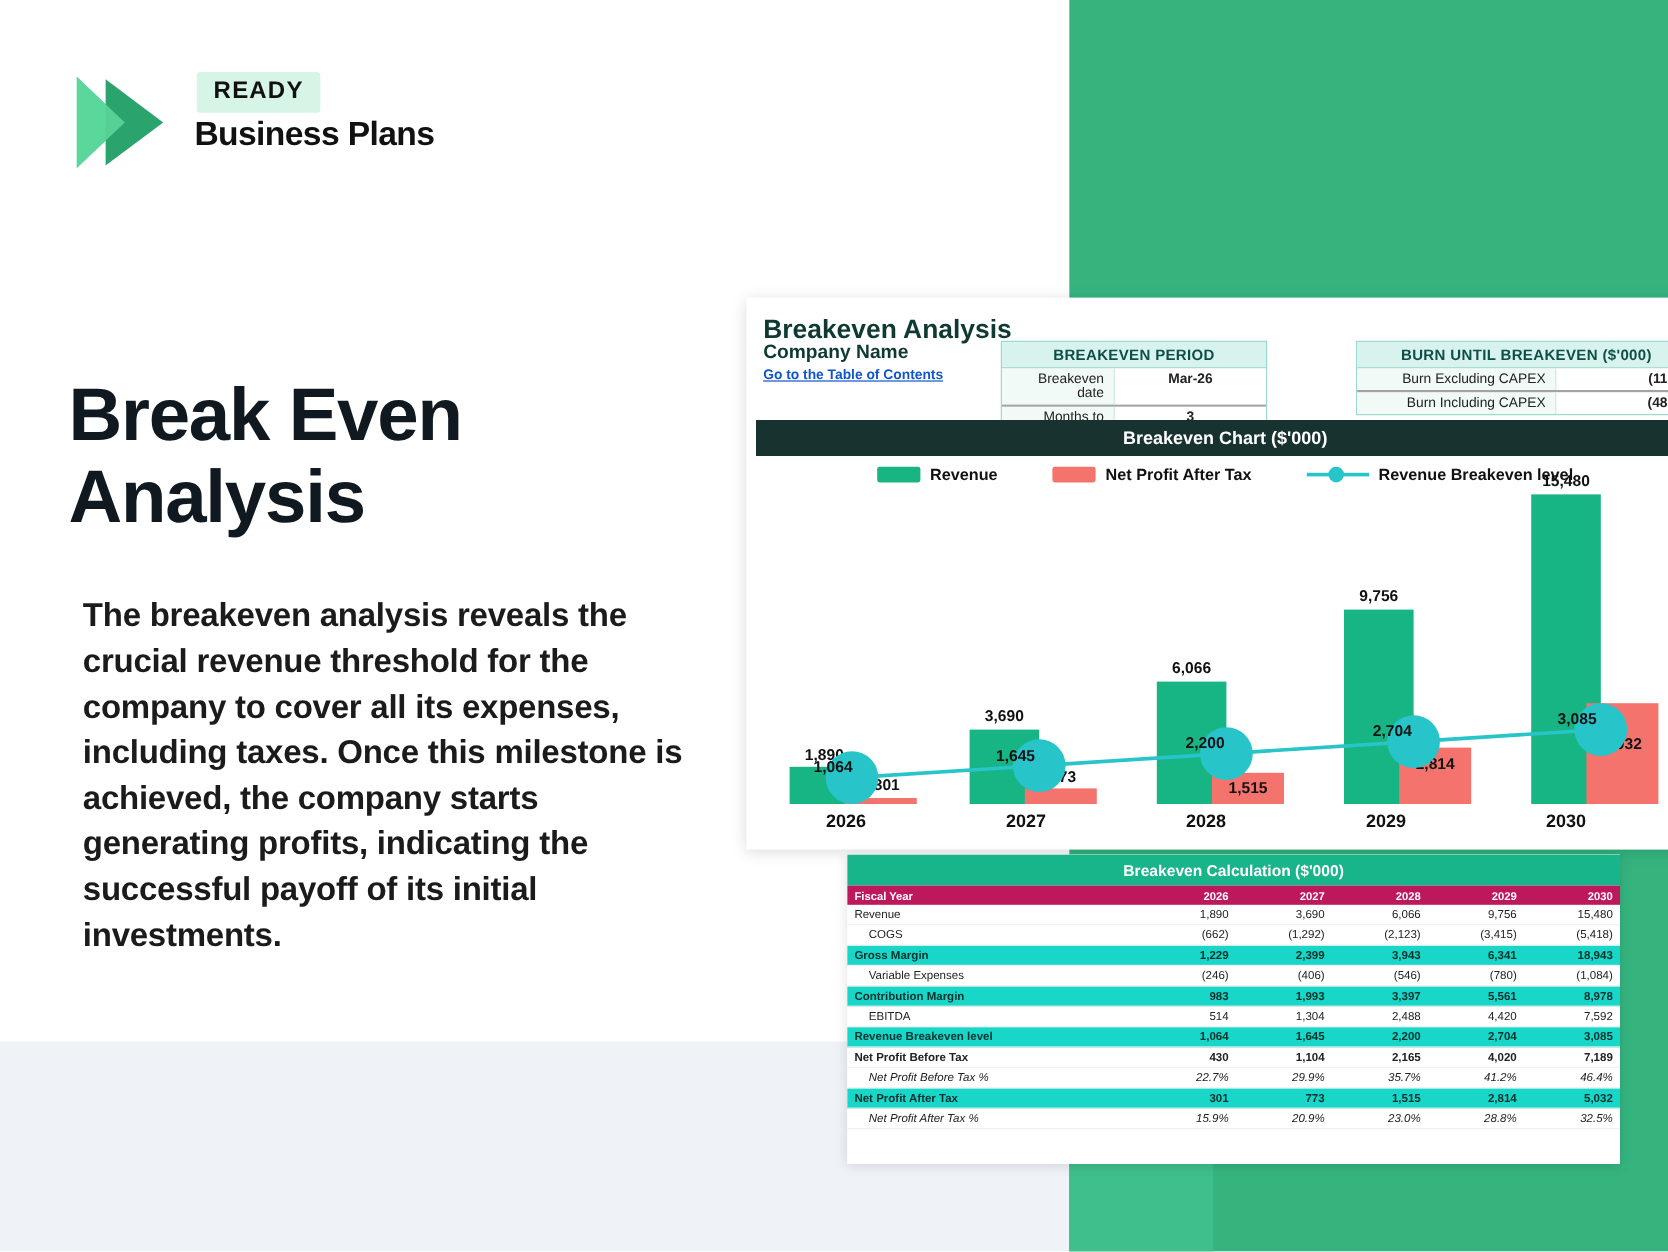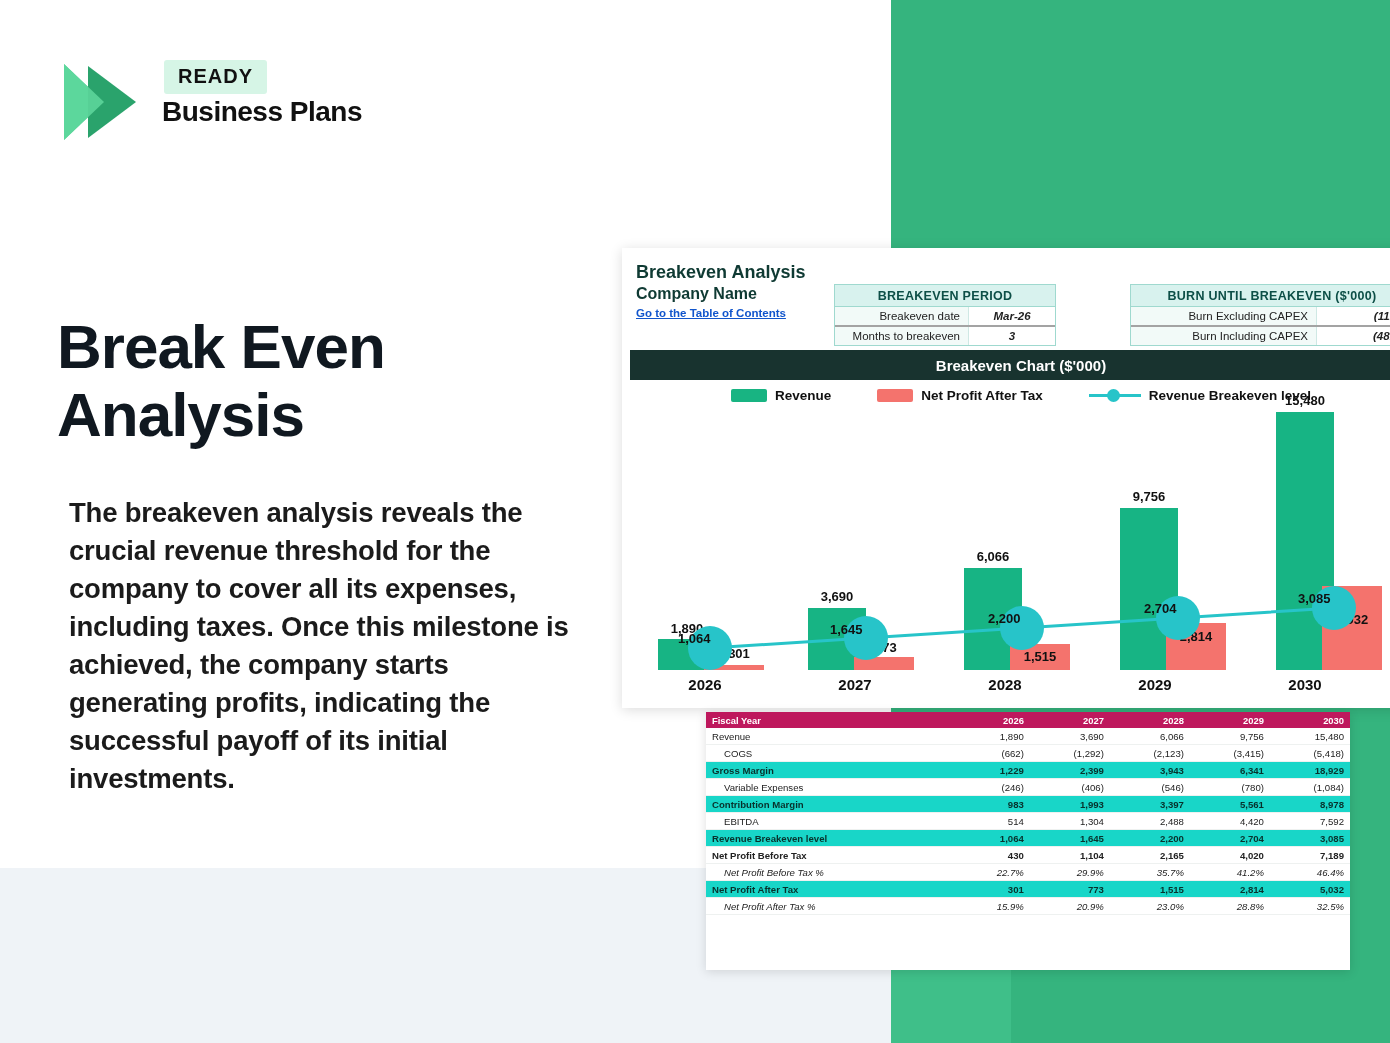--- a/index.html
+++ b/index.html
@@ -33,33 +33,33 @@
   .body-copy{
     position:absolute;left:57px;top:494px;width:505px;
     font-size:27.5px;line-height:38px;font-weight:bold;color:#1b1b1b;letter-spacing:-0.2px;margin-left:12px;
   }
 
   
   .sheet{
     position:absolute;left:622px;top:248px;width:790px;height:460px;background:#ffffff;
     box-shadow:0 2px 12px rgba(0,0,0,.14);overflow:hidden;
   }
-  .sheet-title{position:absolute;left:14px;top:14px;font-size:18px;font-weight:bold;color:#0f3a33;}
+  .sheet-title{position:absolute;left:14px;top:14px;font-size:22px;font-weight:bold;color:#0f3a33;}
   .sheet-sub{position:absolute;left:14px;top:37px;font-size:16px;font-weight:bold;color:#0f3a33;}
   .sheet-link{position:absolute;left:14px;top:59px;font-size:11.5px;color:#1155cc;text-decoration:underline;font-weight:bold;}
 
   .kpi{position:absolute;border:1px solid #9fd9cf;background:#eaf8f5;}
   .kpi-head{
     text-align:center;font-size:12.5px;font-weight:bold;color:#0d4f47;
     background:#d8f2ee;border-bottom:1px solid #9fd9cf;padding:4px 0 3px 0;letter-spacing:.3px;
   }
   .kpi-row{display:flex;font-size:11.5px;color:#222;border-bottom:2px solid #a3a3a3;}
   .kpi-row:last-child{border-bottom:none;}
   .kpi-label{flex:1;text-align:right;padding:3px 8px 3px 6px;background:#f2faf8;}
-  .kpi-val{width:86px;text-align:center;font-weight:bold;padding:3px 0;background:#ffffff;border-left:1px solid #cfe8e4;font-style:italic;}
+  .kpi-val{width:86px;text-align:center;font-weight:bold;padding:3px 20px;background:#ffffff;border-left:1px solid #cfe8e4;}
   .kpi-val.right{text-align:right;padding-right:10px;}
 
   .kpi1{left:834px;top:284px;width:220px;}
   .kpi2{left:1130px;top:284px;width:282px;}
 
   .chart-band{
     position:absolute;left:630px;top:350px;width:782px;height:30px;background:#18332f;color:#fff;
     font-size:15px;font-weight:bold;display:flex;align-items:center;justify-content:center;
   }
   .legend{position:absolute;left:630px;top:382px;width:782px;height:26px;display:flex;align-items:center;justify-content:center;gap:46px;font-size:13.5px;font-weight:bold;color:#111;}
@@ -233,20 +233,21 @@
 
 <div class="xaxis">
   <div class="xtick">2026</div>
   <div class="xtick">2027</div>
   <div class="xtick">2028</div>
   <div class="xtick">2029</div>
   <div class="xtick">2030</div>
 </div>
 
 <div class="tbl-card">
+  <div class="tbl-band">Breakeven Calculation ($'000)</div>
   <table class="calc">
     <thead>
       <tr>
         <th class="first" style="width:36%">Fiscal Year</th>
         <th>2026</th>
         <th>2027</th>
         <th>2028</th>
         <th>2029</th>
         <th>2030</th>
       </tr>
@@ -267,21 +268,21 @@
           <td>(2,123)</td>
           <td>(3,415)</td>
           <td>(5,418)</td>
         </tr>
       <tr class="hl">
           <td class="first">Gross Margin</td>
           <td>1,229</td>
           <td>2,399</td>
           <td>3,943</td>
           <td>6,341</td>
-          <td>18,929</td>
+          <td>18,943</td>
         </tr>
       <tr class="ind">
           <td class="first">Variable Expenses</td>
           <td>(246)</td>
           <td>(406)</td>
           <td>(546)</td>
           <td>(780)</td>
           <td>(1,084)</td>
         </tr>
       <tr class="hl">

